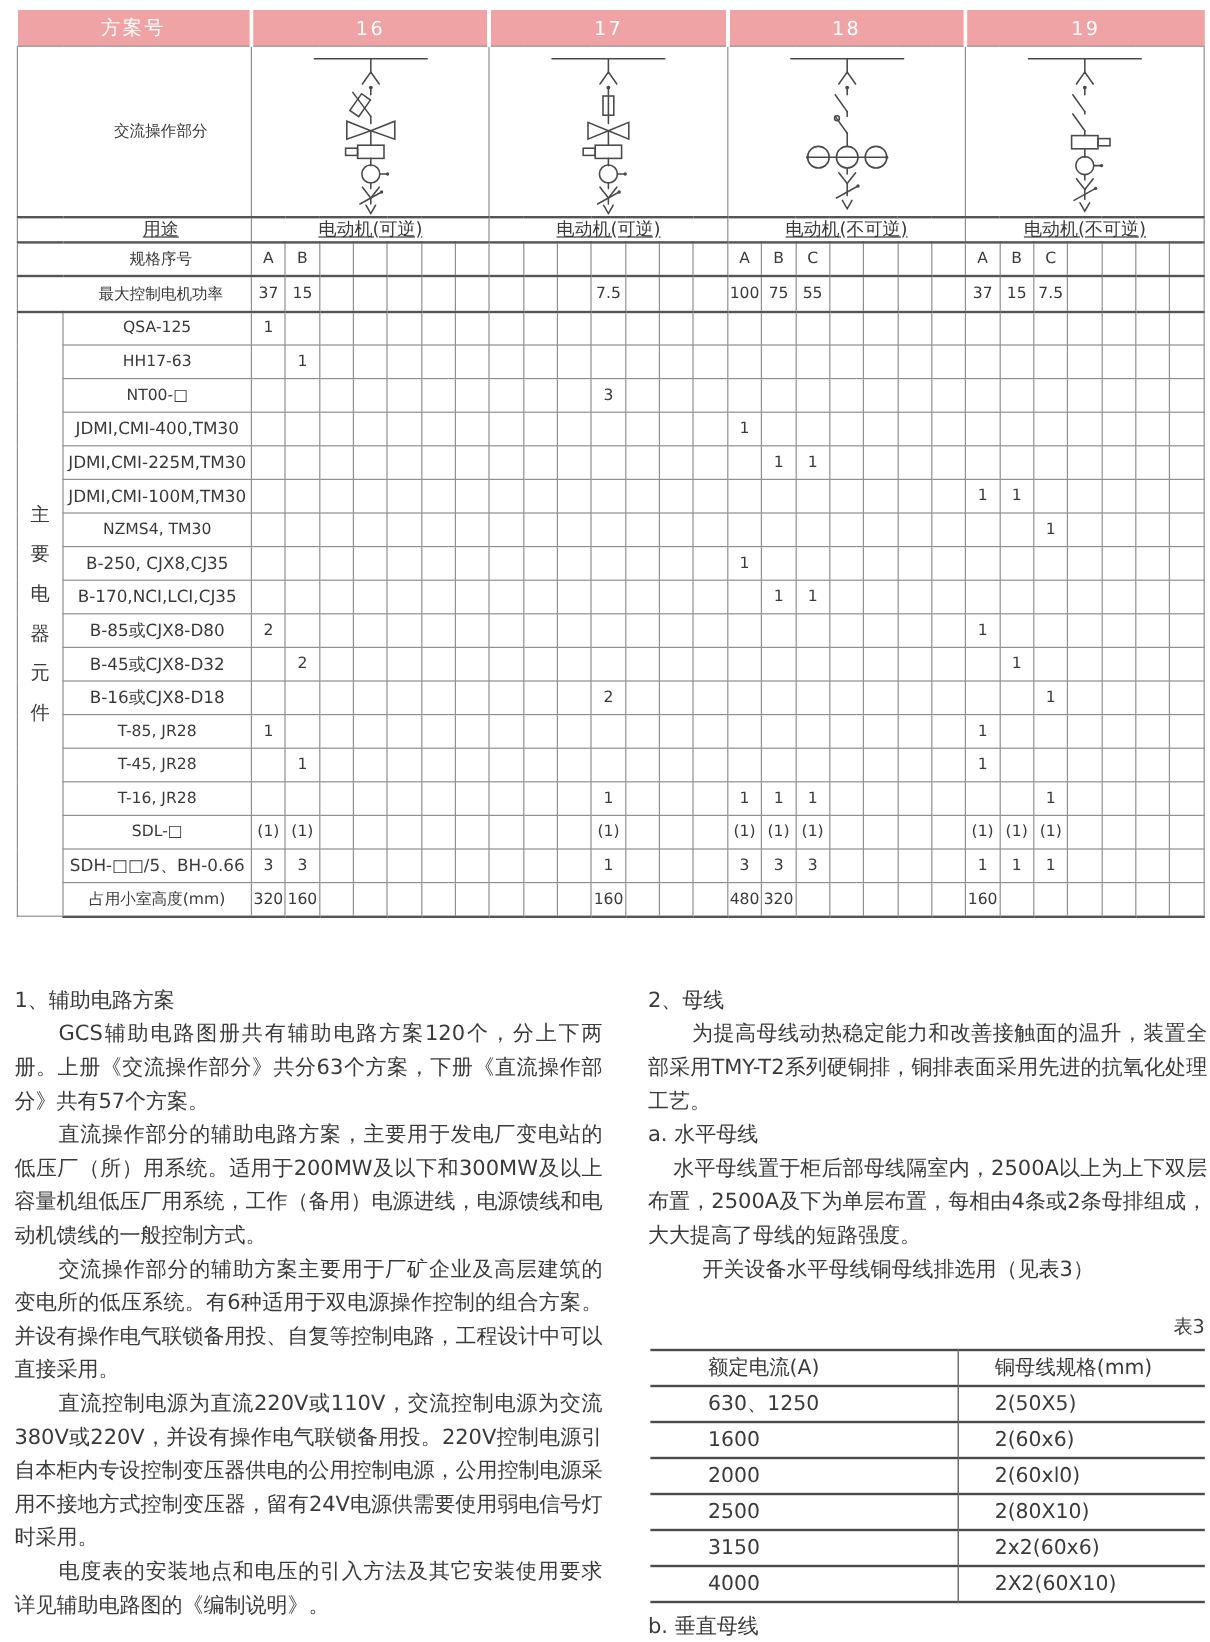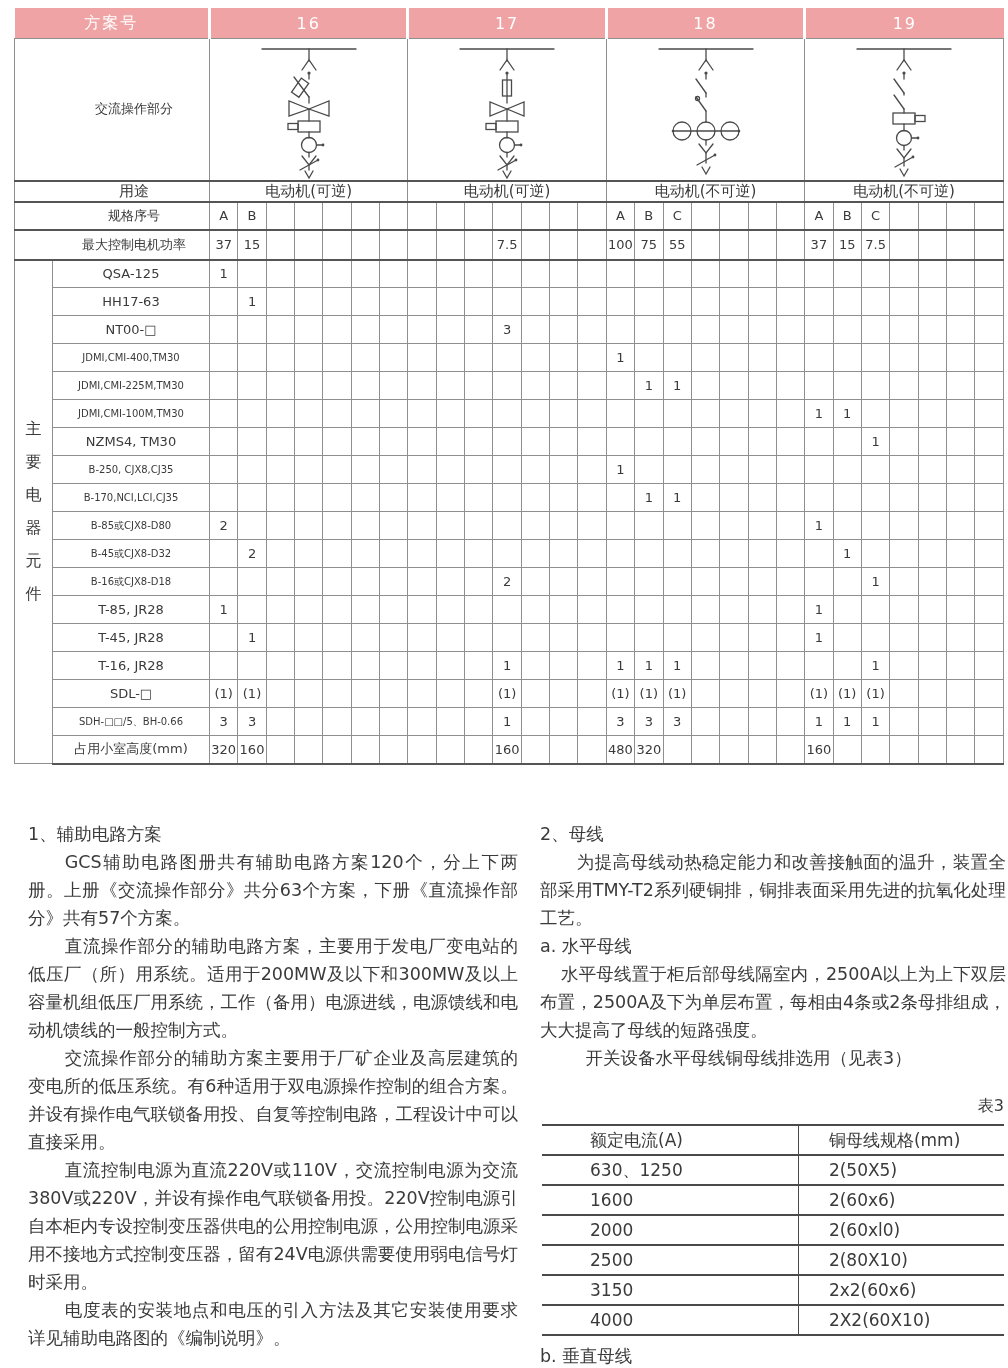--- a/index.html
+++ b/index.html
@@ -12,41 +12,41 @@
   table.scheme { position:absolute; left:14px; top:8px; width:990px;
     border-collapse:collapse; table-layout:fixed; }
   table.scheme td { border:1px solid #8f8f8f; padding:0; text-align:center;
     vertical-align:middle; font-size:13px; overflow:hidden; }
   tr.hdr td { background:#f0a3a4; color:#ffffff; font-size:16px; height:30px;
     border:0; border-left:3px solid #ffffff; border-bottom:1px solid #8f8f8f;
     letter-spacing:2px; }
   tr.hdr td:first-child { border-left:0; }
   tr.diag { height:142px; }
   tr.diag td { border-bottom:2px solid #555; }
-  tr.usage { height:16px; }
+  tr.usage { height:16px;text-decoration:underline; }
   tr.usage td { border-bottom:2px solid #555; font-size:15px; }
   tr.hline td { border-bottom:2px solid #555; }
   tr.grid { height:28px; }
   tr.grid.tall { height:30px; }
   tr.grid:last-child td { border-bottom:2px solid #555; }
   td.lbl { text-align:left; padding-left:7px; font-size:15px; white-space:nowrap; }
   td.lbl.wide { padding-left:44px; }
-  td.lbl.small { font-size:10px; }
+  td.lbl.small { font-size:14px; }
   td.num { font-size:13px; }
   td.strip { width:38px; }
   .strip-inner { display:flex; flex-direction:column; align-items:center;
     gap:12px; font-size:16px; }
   .diag-svg { display:block; margin:0 auto; stroke:#4a4a4a; fill:none;
     stroke-width:1.3; stroke-linecap:round; }
   .diag-svg .dot { fill:#4a4a4a; stroke:none; }
 
   
   .text-col { position:absolute; top:820px; font-size:17.5px; line-height:28px;
     text-align:justify; }
-  #left-col { left:28px; width:490px; }
+  #left-col { left:12px; width:490px; }
   #right-col { left:540px; width:466px; }
   .text-col p { margin:0; text-indent:2.1em; }
   .text-col p.noind { text-indent:0; }
   .text-col p.ind1 { text-indent:1.2em; }
   .text-col p.ind3 { text-indent:2.6em; }
 
   
   .t3label { text-align:right; font-size:16px; padding-right:2px; margin-top:20px; }
   table.bus3 { width:462px; border-collapse:collapse; table-layout:fixed;
     margin:4px 0 6px 2px; }

